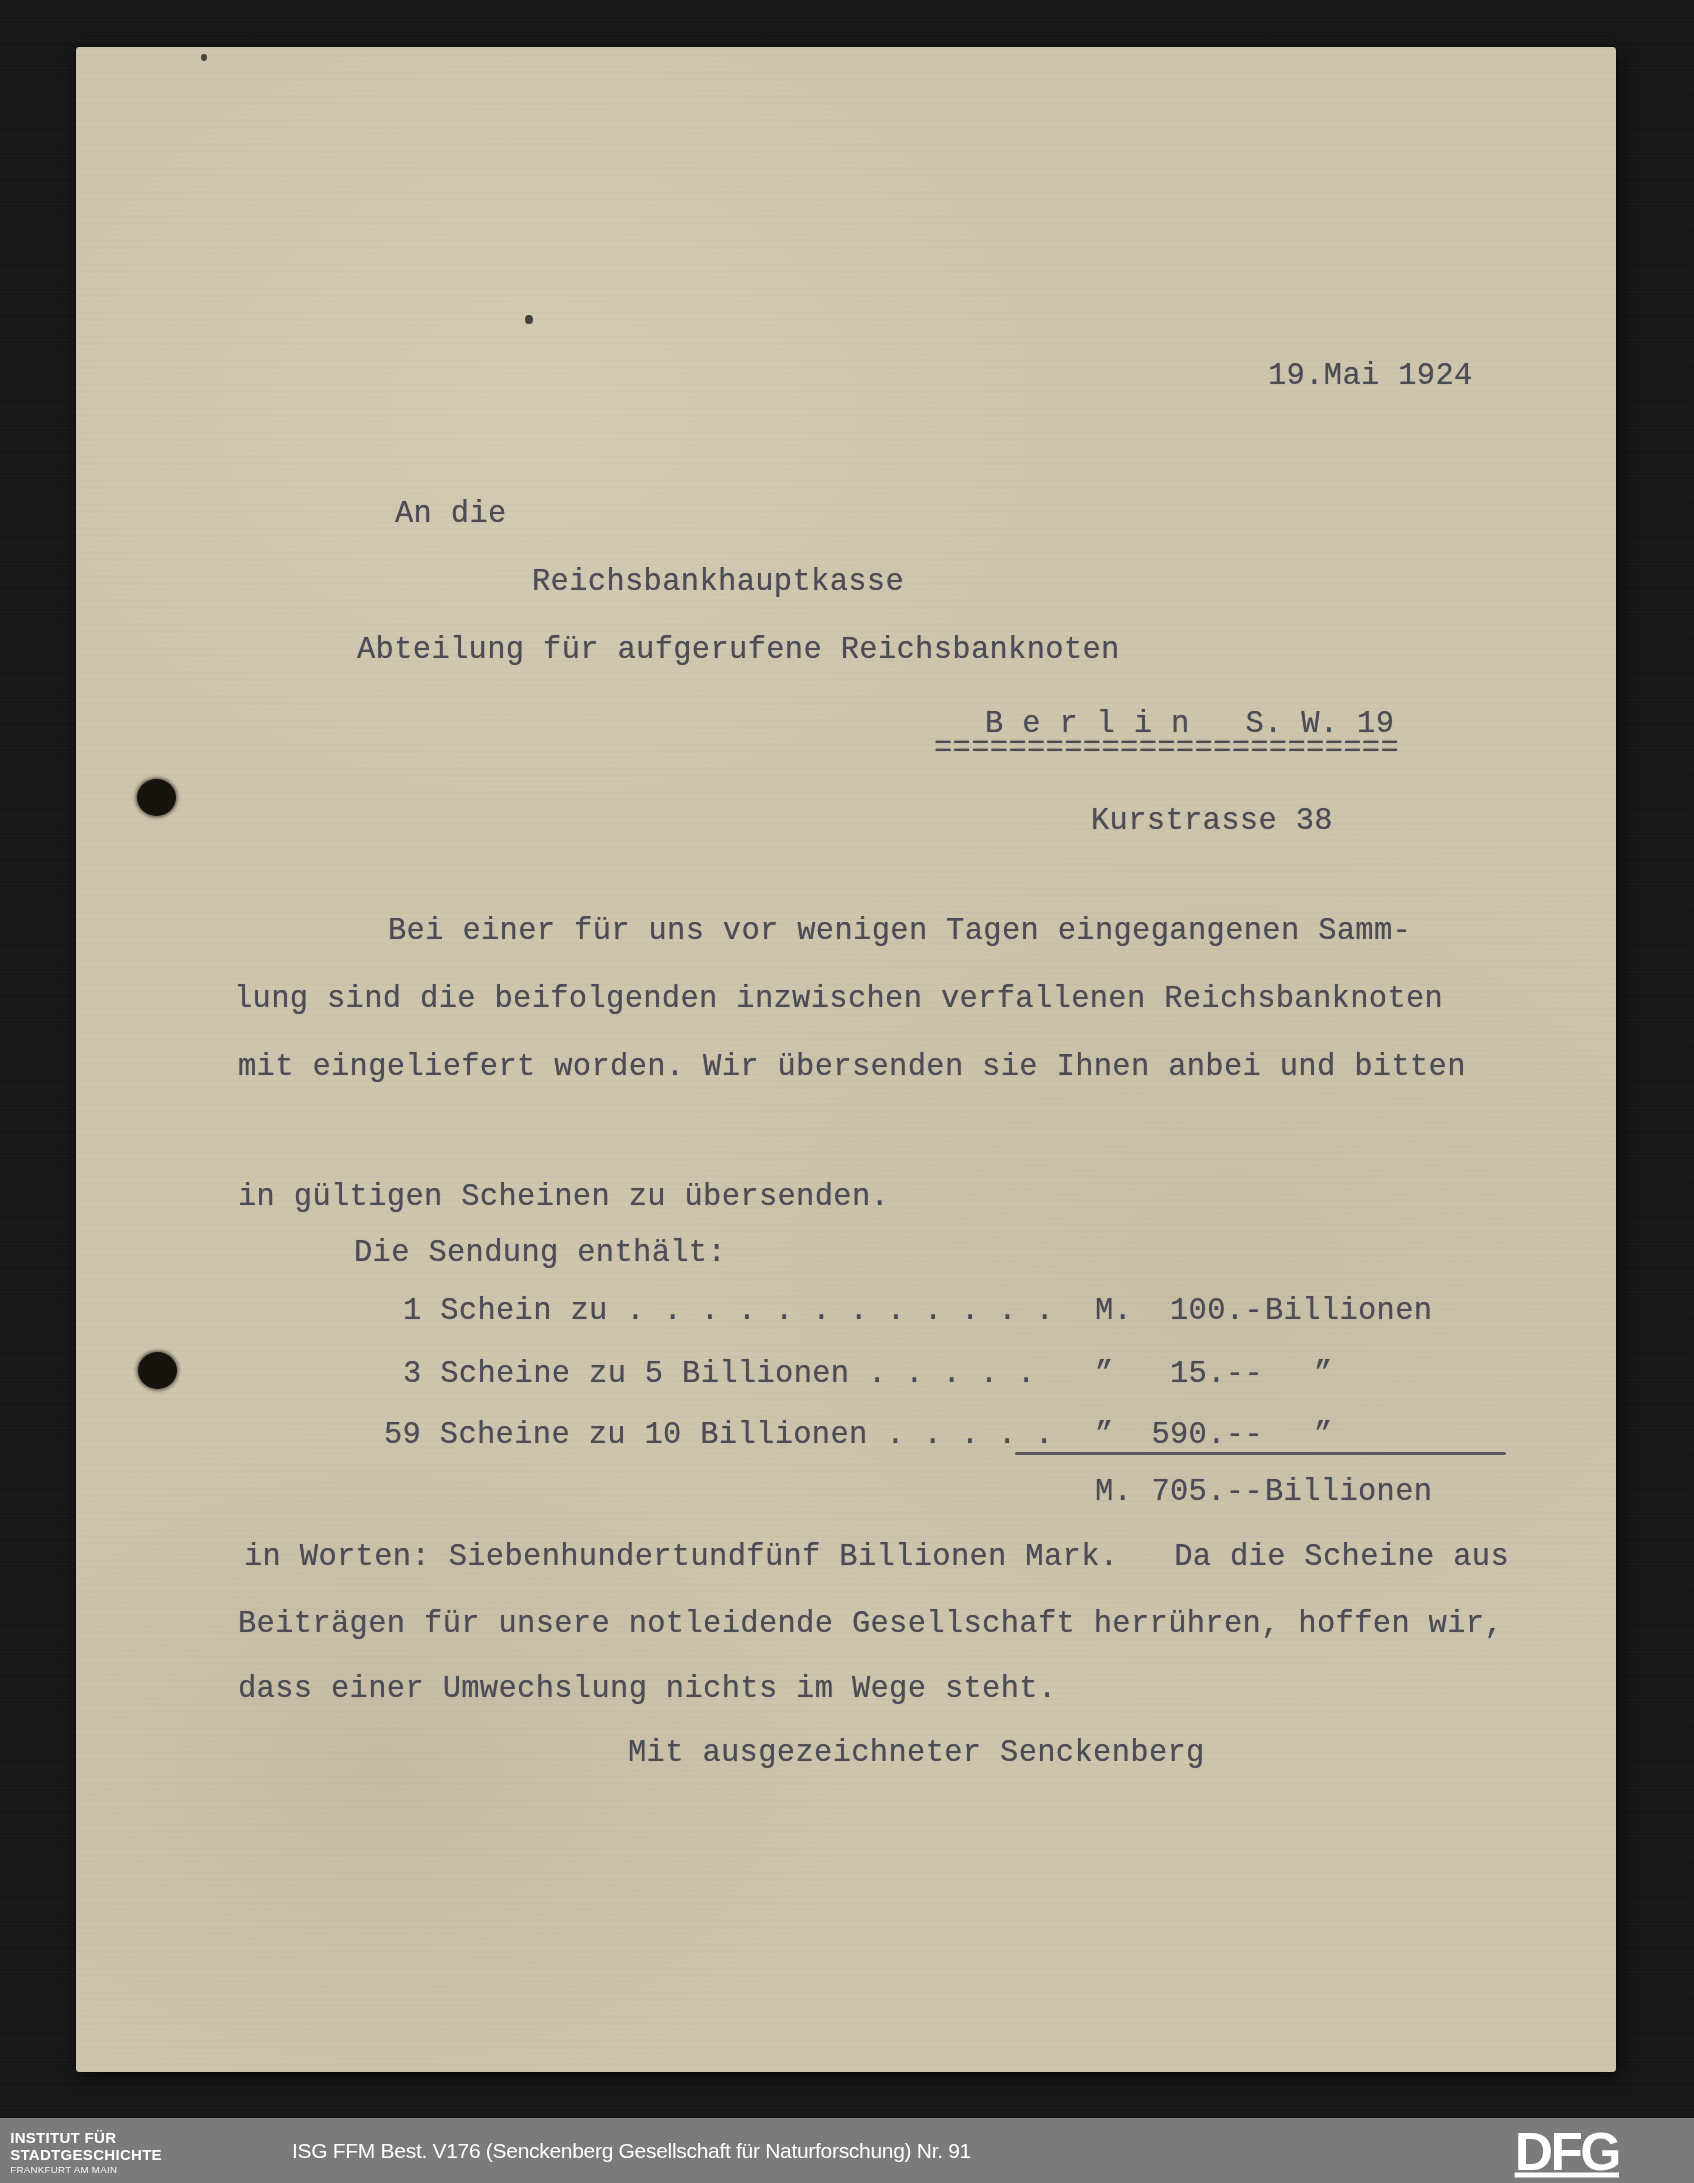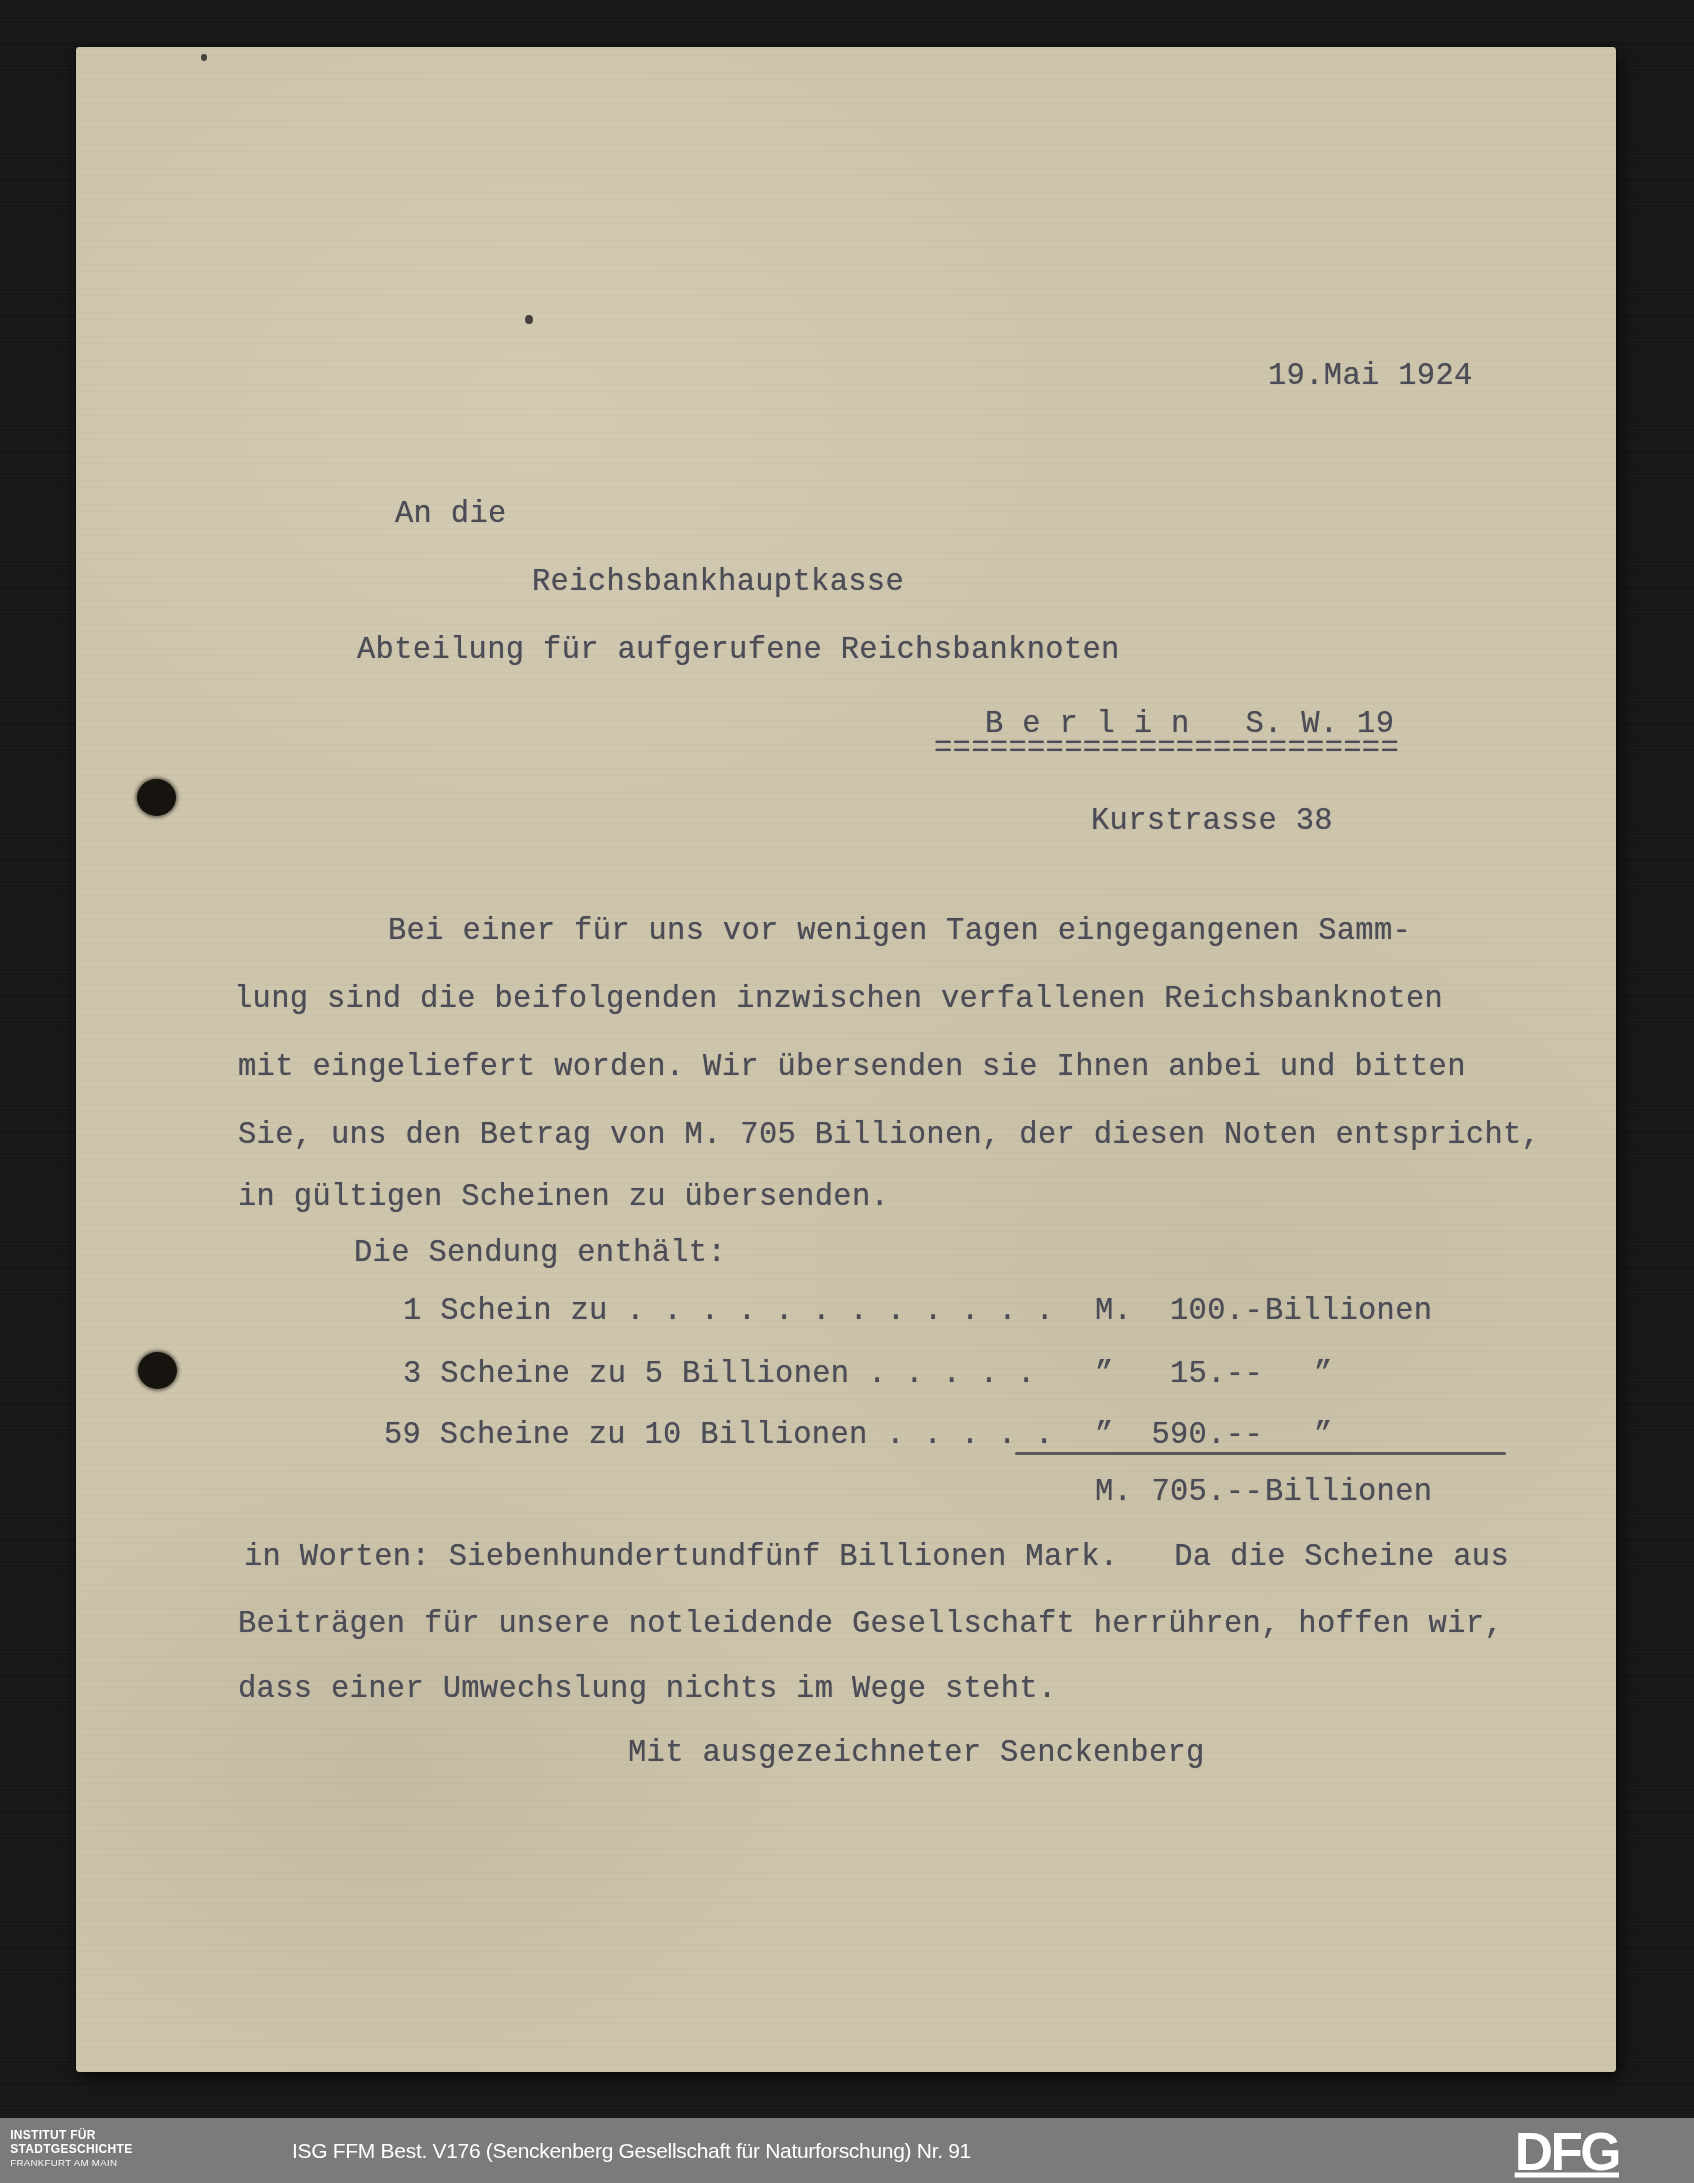--- a/index.html
+++ b/index.html
@@ -22,21 +22,21 @@
   
   .tw{position:absolute;font-family:"Liberation Mono","DejaVu Sans Mono",monospace;
     font-size:30.5px;line-height:37px;letter-spacing:0.3px;color:#4b4c55;
     white-space:pre;text-shadow:0 0 0.8px rgba(70,70,82,0.65);}
   .amt{width:140px;text-align:right;}
   .sum-line{position:absolute;left:1015px;top:1452px;width:491px;height:3.4px;
     background:rgba(58,58,66,0.78);border-radius:1.7px;}
   
   .footer{position:absolute;left:0;bottom:0;width:1694px;height:65px;background:#7b7b7b;color:#ffffff;}
   .inst{position:absolute;left:10.2px;top:11px;line-height:1.15;}
-  .inst .b{font-weight:bold;font-size:12px;letter-spacing:0.3px;}
+  .inst .b{font-weight:bold;font-size:15px;letter-spacing:0.3px;}
   .inst .s{font-weight:normal;font-size:9.7px;letter-spacing:0.3px;opacity:0.95;}
   .ref{position:absolute;left:292px;top:50%;transform:translateY(-50%);
     font-size:21px;font-weight:normal;letter-spacing:-0.3px;}
   .dfg{position:absolute;right:75px;top:50%;transform:translateY(-50%);
     font-size:53px;font-weight:800;letter-spacing:-2.5px;font-stretch:condensed;text-decoration:underline;}
 </style>
 </head>
 <body>
 
 <div class="canvas">
@@ -53,21 +53,20 @@
   <div class="tw" style="left:395px;top:496px;">An die</div>
   <div class="tw" style="left:532px;top:564px;">Reichsbankhauptkasse</div>
   <div class="tw" style="left:357px;top:632px;">Abteilung für aufgerufene Reichsbanknoten</div>
   <div class="tw" style="left:985px;top:706px;">B e r l i n   S. W. 19</div>
   <div class="tw" style="left:934px;top:730px;">=========================</div>
   <div class="tw" style="left:1091px;top:803px;">Kurstrasse 38</div>
 
   <div class="tw" style="left:388px;top:913px;">Bei einer für uns vor wenigen Tagen eingegangenen Samm-</div>
   <div class="tw" style="left:238px;top:1049px;">mit eingeliefert worden. Wir übersenden sie Ihnen anbei und bitten</div>
   <div class="tw" style="left:234px;top:981px;">lung sind die beifolgenden inzwischen verfallenen Reichsbanknoten</div>
-  <div class="tw" style="left:238px;top:1117px;">Sie, uns den Betrag von M. 705 Billionen, der diesen Noten entspricht,</div>
   <div class="tw" style="left:238px;top:1179px;">in gültigen Scheinen zu übersenden.</div>
 
   <div class="tw" style="left:354px;top:1235px;">Die Sendung enthält:</div>
 
   <div class="tw" style="left:403px;top:1293px;">1 Schein zu . . . . . . . . . . . .</div>
   <div class="tw" style="left:1095px;top:1293px;">M.</div>
   <div class="tw amt" style="left:1123px;top:1293px;">100.-</div>
   <div class="tw" style="left:1265px;top:1293px;">Billionen</div>
 
   <div class="tw" style="left:403px;top:1356px;">3 Scheine zu 5 Billionen . . . . .</div>

